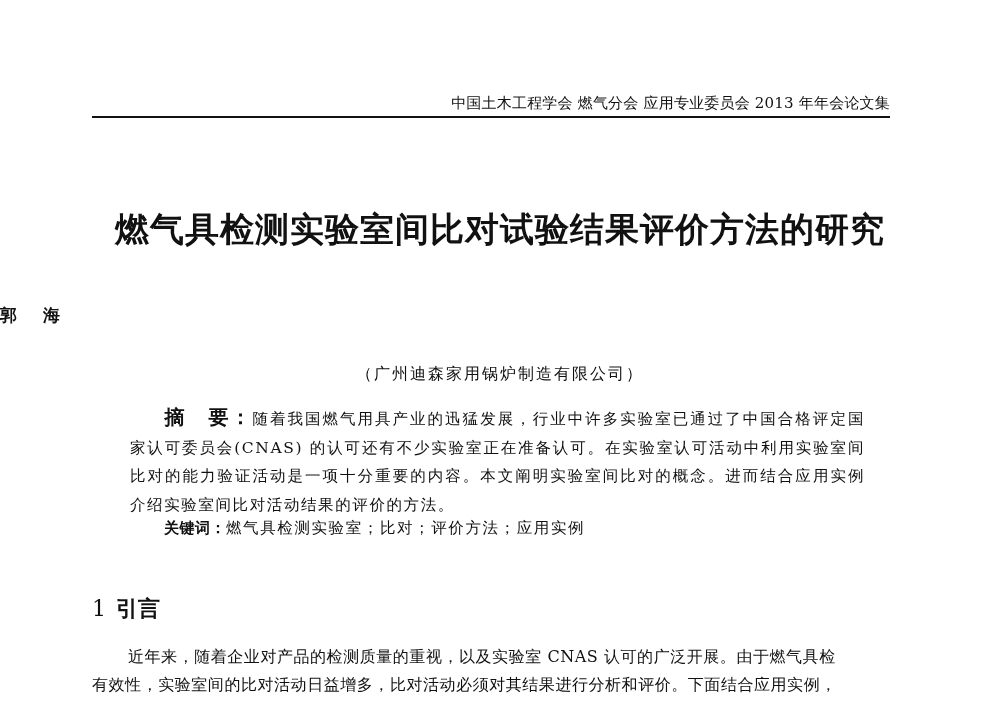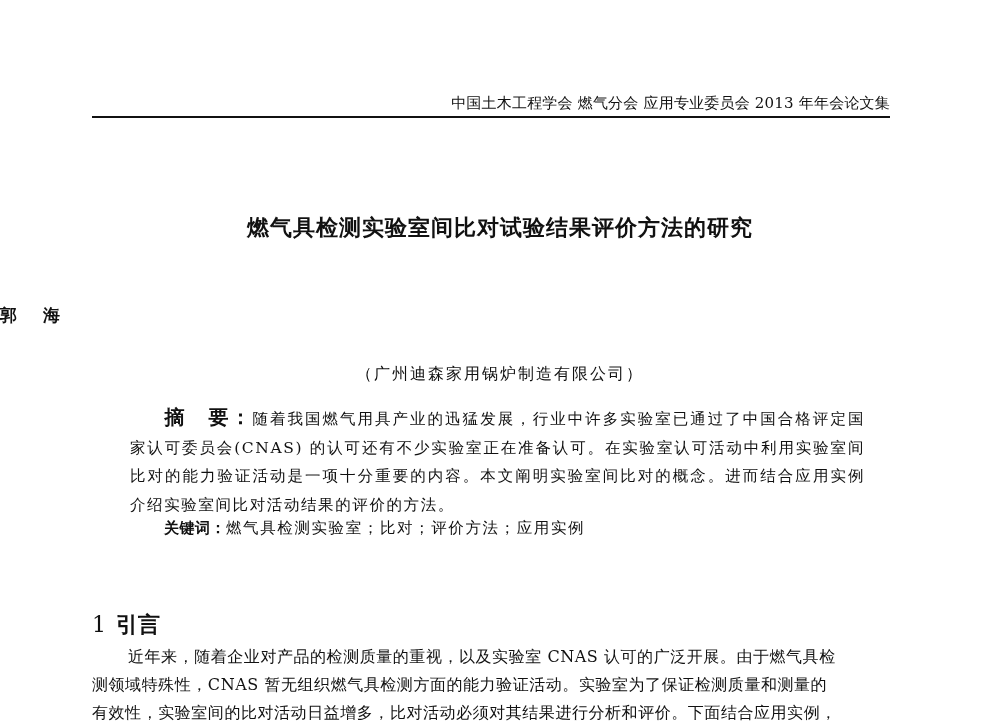--- a/index.html
+++ b/index.html
@@ -12,22 +12,22 @@
   .running-header {
     position: absolute; left: 92px; top: 93px; width: 798px;
     text-align: right; font-size: 15px; line-height: 20px; letter-spacing: 0.2px;
     font-family: "DejaVu Serif", "Liberation Serif", serif;
   }
   .header-rule {
     position: absolute; left: 92px; top: 116px; width: 798px; height: 2px; background: #111;
   }
   .title {
     position: absolute; left: 0; top: 210px; width: 1000px; text-align: center;
-    font-family: Liberation Mono, monospace;
-    font-weight: bold; font-size: 22px; line-height: 40px; letter-spacing: 1px;
+    font-family: Liberation Serif, serif;
+    font-weight: bold; font-size: 34px; line-height: 40px; letter-spacing: 1px;
   }
   .author {
     position: absolute; left: 0; top: 303px; width: 1000px; 
     font-weight: bold; font-size: 17px; line-height: 24px; letter-spacing: 0;
   }
   .author span.sp { display: inline-block; width: 26px; }
   .affil {
     position: absolute; left: 0; top: 362px; width: 1000px; text-align: center;
     font-size: 16px; line-height: 24px; letter-spacing: 2px;
   }
@@ -39,21 +39,21 @@
   .abstract .indent { display: inline-block; width: 34px; }
   .abstract .label { font-weight: bold; font-family: "DejaVu Sans", "Liberation Sans", sans-serif; font-size: 20px; }
   .keywords {
     position: absolute; left: 164px; top: 516px; width: 700px;
     font-size: 15.5px; line-height: 24px; letter-spacing: 1.6px;
   }
   .keywords .label { font-weight: bold; font-family: Liberation Mono, monospace; font-size: 15px; letter-spacing: 0.5px; }
   .section-heading {
     position: absolute; left: 92px; top: 594px;
     font-family: "DejaVu Sans", "Liberation Sans", sans-serif;
-    font-weight: bold; font-size: 22px; line-height: 30px; margin-top: 16px;
+    font-weight: bold; font-size: 22px; line-height: 30px;
   }
   .section-heading .num { font-family: "DejaVu Serif", "Liberation Serif", serif; font-weight: normal; margin-right: 10px; }
   .body-text {
     position: absolute; left: 92px; top: 643px; width: 797px;
     font-size: 16px; line-height: 28px; letter-spacing: 0.55px;
     text-align: justify;
   }
   .body-text .line { display: block; white-space: nowrap; }
   .body-text .indent { display: inline-block; width: 36px; }
 </style>
@@ -80,17 +80,16 @@
   <div class="keywords">
     <span class="label">关键词：</span><span>燃气具检测实验室；比对；评价方法；应用实例</span>
   </div>
 
   <div class="section-heading">
     <span class="num">1</span><span>引言</span>
   </div>
 
   <div class="body-text">
     <span class="line"><span class="indent"></span><span>近年来，随着企业对产品的检测质量的重视，以及实验室 CNAS 认可的广泛开展。由于燃气具检</span></span>
-    <span class="line">测领域特殊性，CNAS 暂无组织燃气具检测方面的能力验证活动。实验室为了保证检测质量和测量的</span>
     <span class="line">有效性，实验室间的比对活动日益增多，比对活动必须对其结果进行分析和评价。下面结合应用实例，</span>
   </div>
 
 </div>
 
 </body></html>

